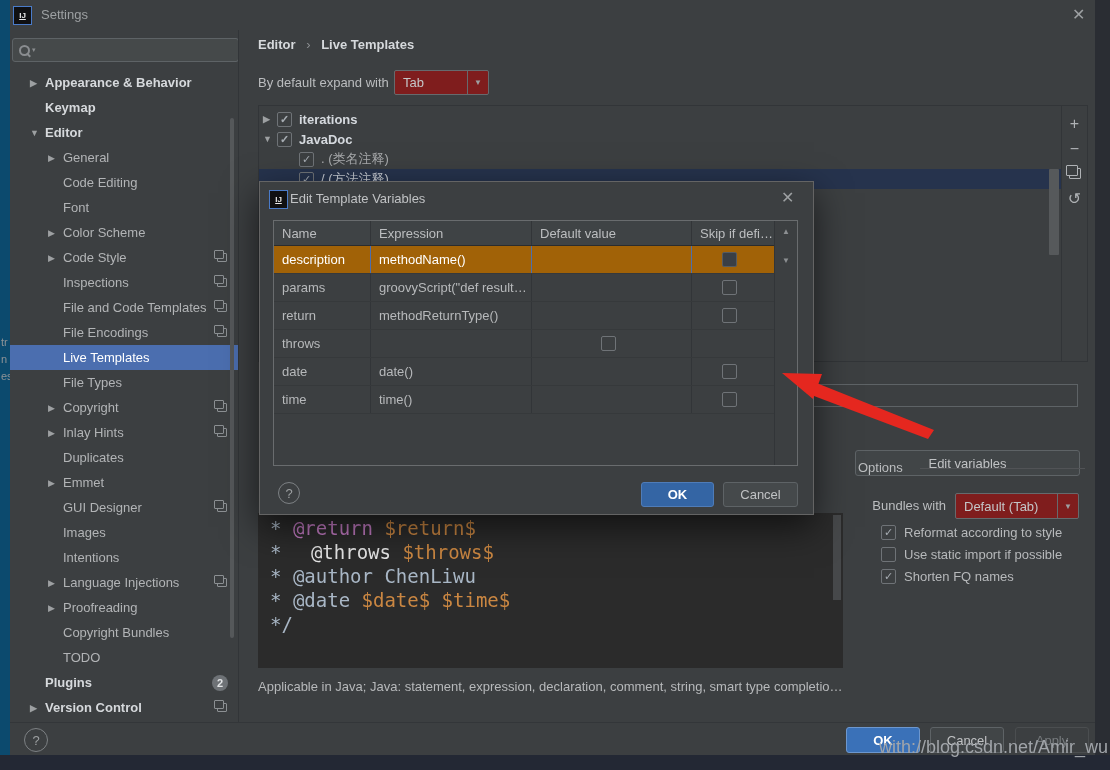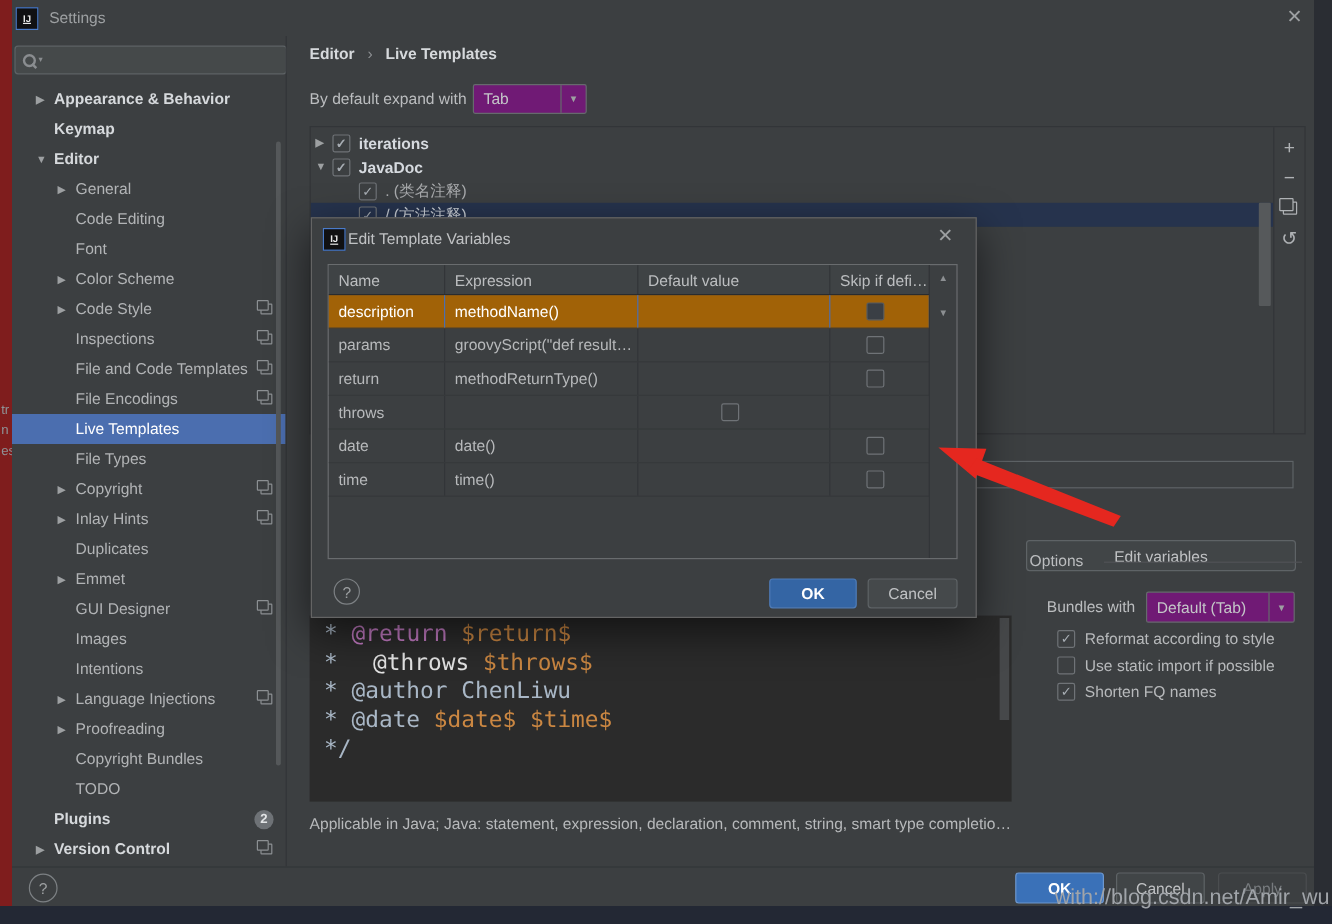--- a/index.html
+++ b/index.html
@@ -38,21 +38,21 @@
   .ovr::after{content:"";position:absolute;left:-4px;top:-4px;width:8px;height:7px;
               border:1px solid #8c9093;border-radius:1px;background:#3c3f41;}
   .sb-scroll{position:absolute;left:220px;top:118px;width:4px;height:520px;background:#55585a;border-radius:2px;}
   .v-divider{position:absolute;left:228px;top:30px;width:1px;height:692px;background:#323538;}
 
   
   .crumb{position:absolute;left:248px;top:37px;font-size:13px;}
   .crumb b{color:#d6d9dc;}
   .crumb .sep{color:#8c8f92;margin:0 7px;}
   .lbl{font-size:13px;color:#bbbdbf;}
-  .combo{display:flex;align-items:stretch;background:#701a75;border:1px solid #666a6d;border-radius:2px;}
+  .combo{display:flex;align-items:stretch;background:#7f1d1d;border:1px solid #666a6d;border-radius:2px;}
   .combo .val{flex:1;display:flex;align-items:center;padding:0 8px;font-size:13px;color:#c4c6c8;}
   .combo .arr{width:20px;border-left:1px solid #666a6d;display:flex;align-items:center;justify-content:center;
               font-size:8px;color:#9da0a2;}
 
   
   .list-box{position:absolute;left:248px;top:105px;width:828px;height:255px;border:1px solid #323538;background:#3c3f41;}
   .tree{position:absolute;left:0;top:3px;width:802px;}
   .tree-row{display:flex;align-items:center;height:20px;font-size:13px;color:#a9abad;}
   .tree-row .tri{width:14px;font-size:9px;color:#9da0a2;flex:0 0 14px;margin-left:4px;}
   .tree-row.child{padding-left:40px;}
@@ -104,21 +104,21 @@
   .tv-row div{display:flex;align-items:center;padding-left:8px;font-size:13px;color:#b7b9bb;
               border-right:1px solid #323538;overflow:hidden;white-space:nowrap;}
   .tv-row.sel{background:#a16207;}
   .tv-row.sel div{color:#fff;border-right-color:#4b6eaf;}
   .tv-row .skipcell{justify-content:center;padding-left:0;}
   .tv-scroll{position:absolute;right:0;top:0;bottom:0;width:22px;border-left:1px solid #323538;
              display:flex;flex-direction:column;align-items:center;}
   .tv-scroll span{font-size:8px;color:#8c8f92;cursor:default;}
 
   
-  .edge-left{position:absolute;left:0;top:0;width:10px;height:770px;background:#7f1d1d;overflow:hidden;z-index:3;}
+  .edge-left{position:absolute;left:0;top:0;width:10px;height:770px;background:#0c4a6e;overflow:hidden;z-index:3;}
   .edge-left div{position:absolute;left:1px;font-size:11px;color:#8f9397;}
   .edge-left div:nth-of-type(1){top:336px;}
   .edge-left div:nth-of-type(2){top:353px;}
   .edge-left div:nth-of-type(3){top:370px;}
   .edge-right{position:absolute;left:1095px;top:0;width:15px;height:770px;background:#282c33;overflow:hidden;z-index:3;margin-left:16px;}
   .edge-right div{position:absolute;left:1px;font-size:12px;color:#9097a0;}
   .edge-right div:nth-of-type(1){top:650px;color:#cc8242;font-weight:bold;}
   .edge-right div:nth-of-type(2){top:667px;}
   .edge-right div:nth-of-type(3){top:706px;}
   .edge-bottom{position:absolute;left:0;top:755px;width:1110px;height:15px;background:#232834;z-index:3;}

